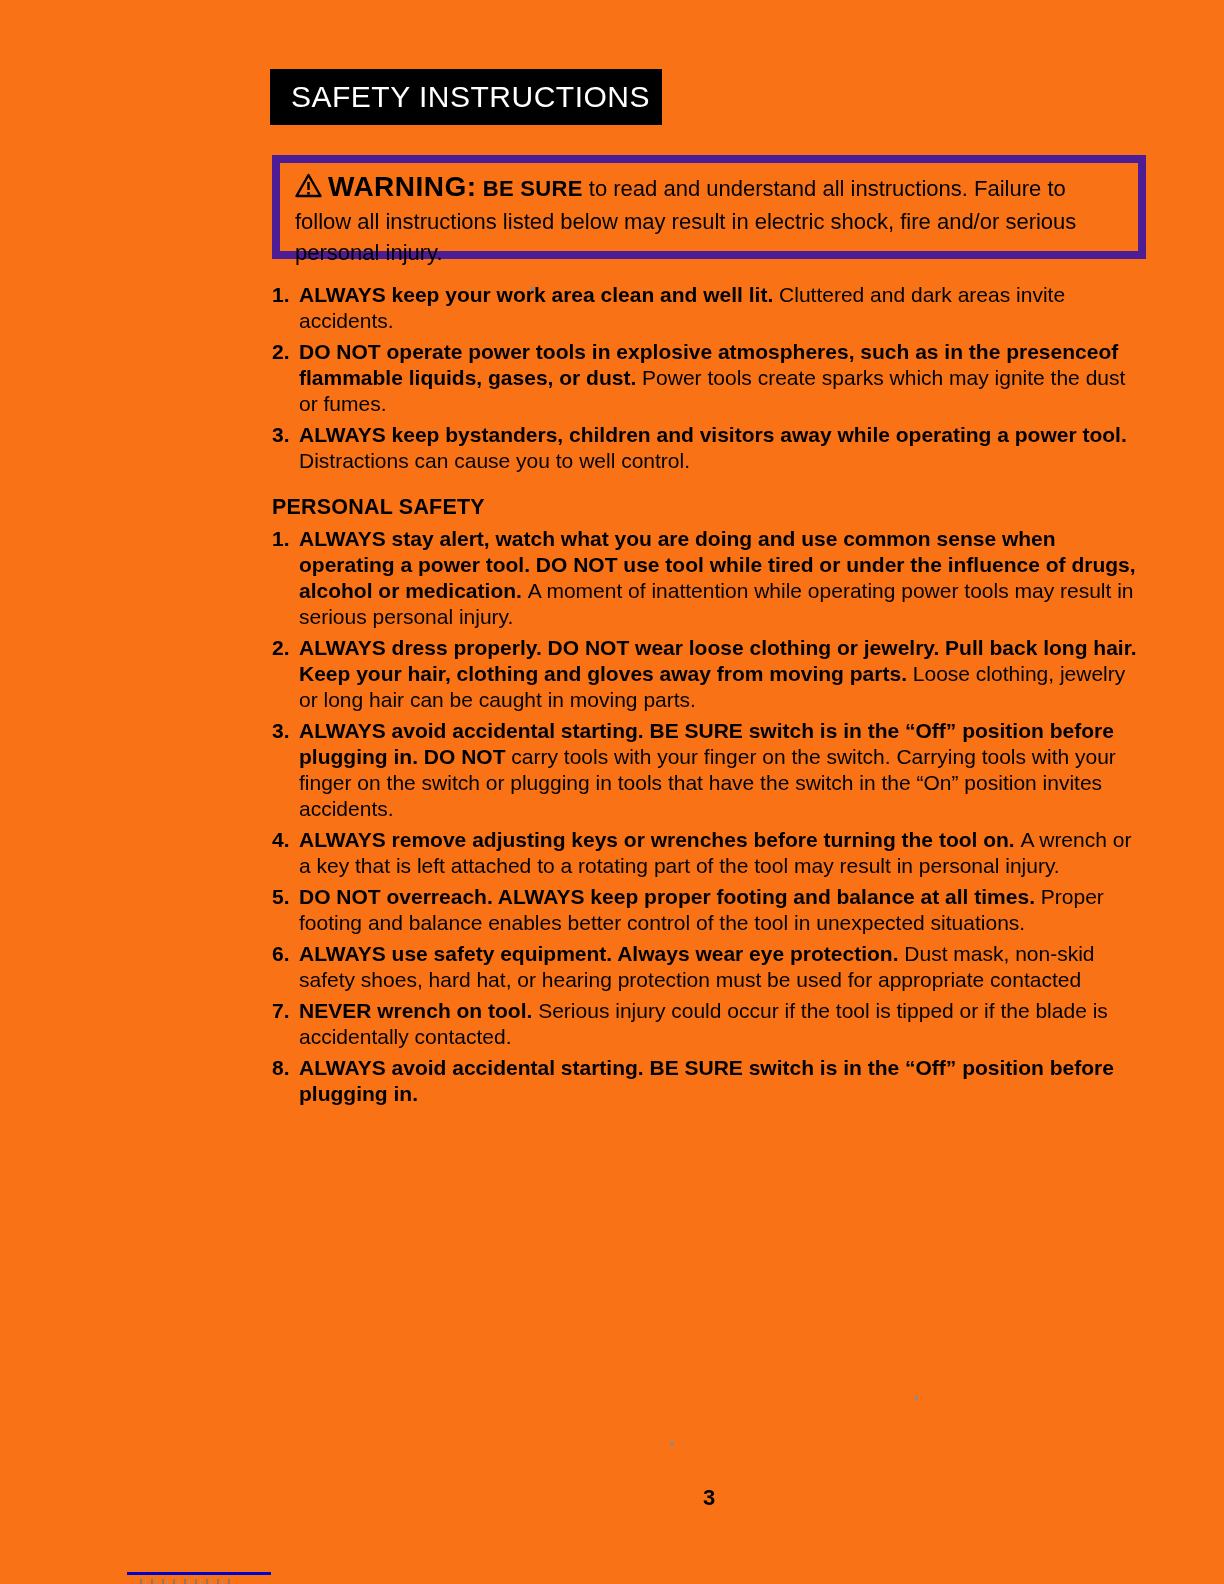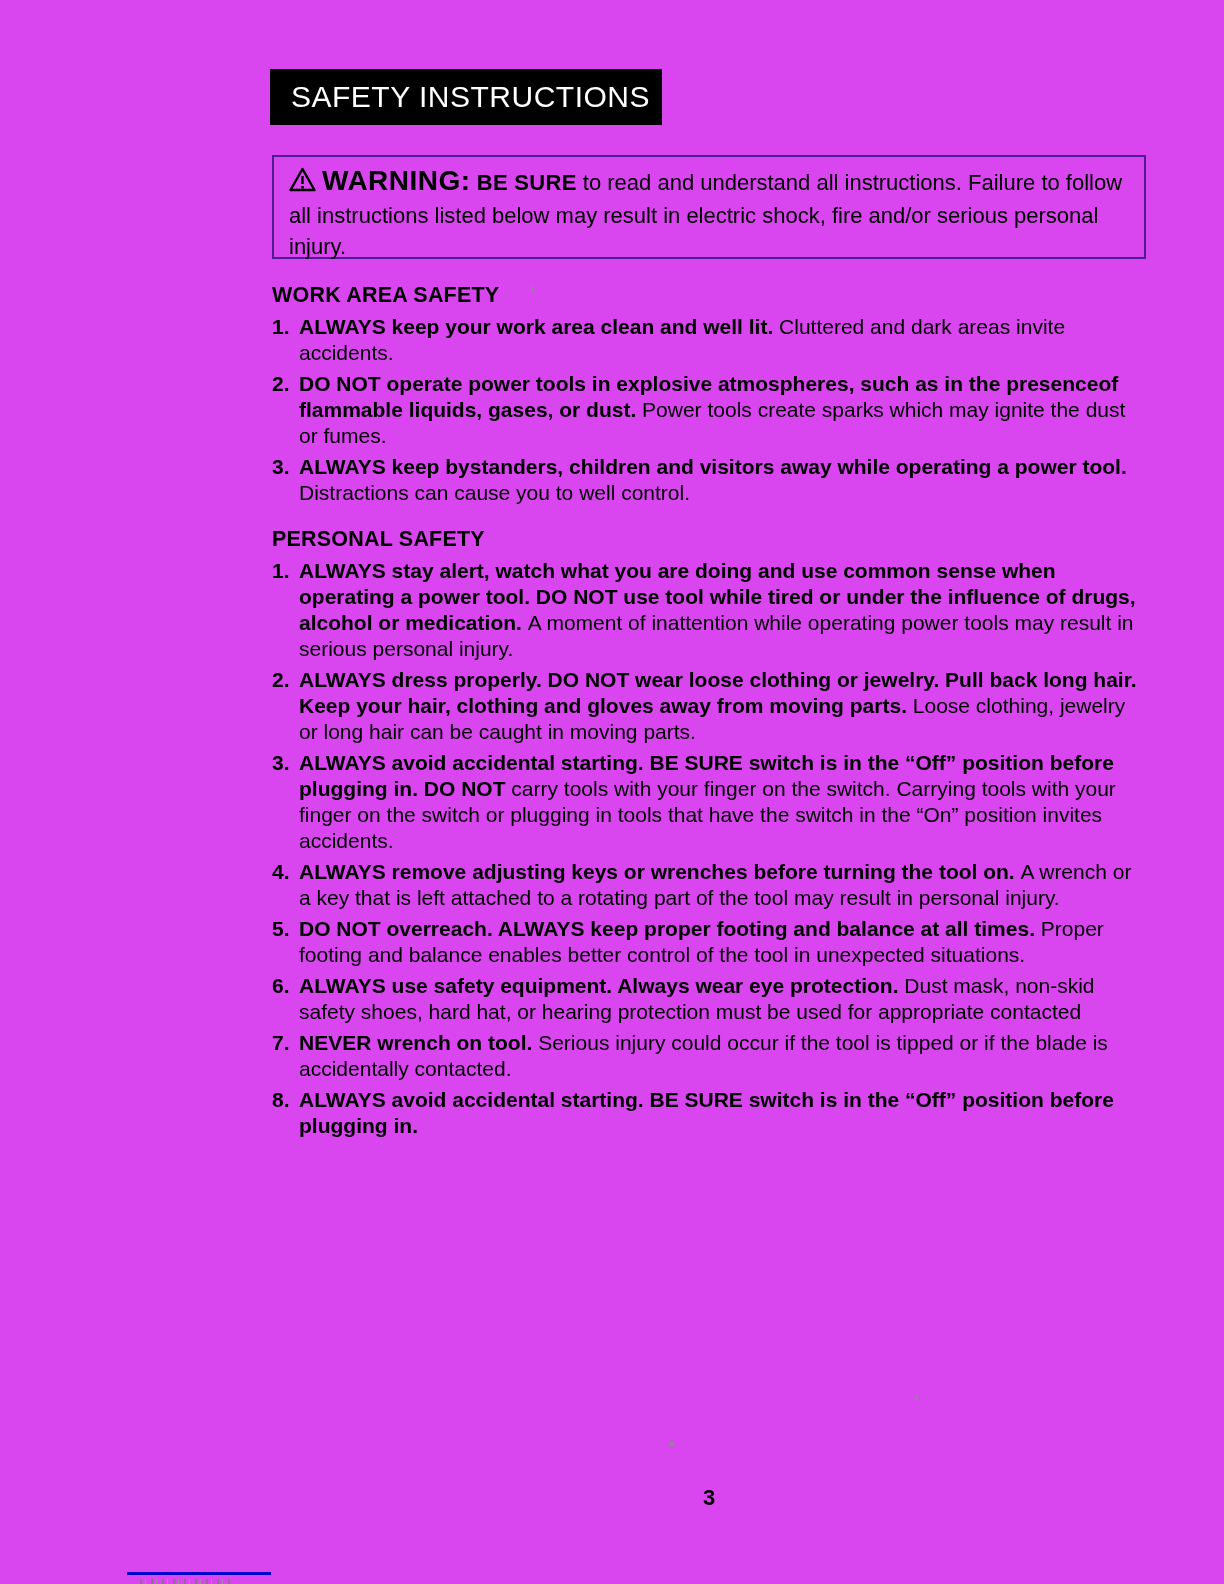--- a/index.html
+++ b/index.html
@@ -1,37 +1,37 @@
 <!DOCTYPE html>
 <html><head>
 <meta charset="utf-8">
 <style>
   html,body{margin:0;padding:0;background:#e8e8e8;}
   .page{
     position:relative;
     width:1224px;height:1584px;
-    background:#d946ef;
+    background:#f97316;
     font-family:"Liberation Sans", sans-serif;
     color:#000;
     overflow:hidden;
     margin:0 auto;
   }
   .header-box{
     position:absolute;left:270px;top:69px;
     width:392px;height:56px;
     background:#000;color:#fff;
     display:flex;align-items:center;
     padding-left:21px;box-sizing:border-box;
     font-size:30px;letter-spacing:0.5px;
     font-weight:500;
   }
   .warning-box{
     position:absolute;left:272px;top:155px;
     width:874px;height:104px;
-    border:2px solid #4c1d95;
+    border:8px solid #4c1d95;
     box-sizing:border-box;
     padding:8px 14px 0 15px;
     font-size:22px;line-height:31px;
   }
   .warning-box .w-label{font-weight:bold;font-size:28px;letter-spacing:0.5px;}
   .warning-box .w-emph{font-weight:bold;font-size:22px;letter-spacing:0.3px;}
   .warn-icon{display:inline-block;vertical-align:-2px;margin-right:6px;}
   .content{
     position:absolute;left:272px;top:282px;width:874px;
     font-size:21px;line-height:26px;
@@ -86,21 +86,20 @@
         <rect x="12.3" y="9" width="2.4" height="8" fill="#000"></rect>
         <rect x="12.2" y="19" width="2.6" height="2.6" fill="#000"></rect>
       </svg>
     </span><span class="w-label">WARNING:</span>
     <span class="w-emph">BE SURE</span>
     <span>to read and understand all instructions. Failure to follow all instructions listed below may result in electric shock, fire and/or serious personal injury.</span>
   </div>
 
   <div class="content">
       <div class="sec">
-        <div class="sec-heading">WORK AREA SAFETY</div>
         <div class="item"><span class="num">1.</span><span class="b">ALWAYS keep your work area clean and well lit. </span><span>Cluttered and dark areas invite accidents.</span></div>
         <div class="item"><span class="num">2.</span><span class="b">DO NOT operate power tools in explosive atmospheres, such as in the presenceof flammable liquids, gases, or dust. </span><span>Power tools create sparks which may ignite the dust or fumes.</span></div>
         <div class="item"><span class="num">3.</span><span class="b">ALWAYS keep bystanders, children and visitors away while operating a power tool. </span><span>Distractions can cause you to well control.</span></div>
       </div>
       <div class="sec">
         <div class="sec-heading">PERSONAL SAFETY</div>
         <div class="item"><span class="num">1.</span><span class="b">ALWAYS stay alert, watch what you are doing and use common sense when operating a power tool. DO NOT use tool while tired or under the influence of drugs, alcohol or medication. </span><span>A moment of inattention while operating power tools may result in serious personal injury.</span></div>
         <div class="item"><span class="num">2.</span><span class="b">ALWAYS dress properly. DO NOT wear loose clothing or jewelry. Pull back long hair. Keep your hair, clothing and gloves away from moving parts. </span><span>Loose clothing, jewelry or long hair can be caught in moving parts.</span></div>
         <div class="item"><span class="num">3.</span><span class="b">ALWAYS avoid accidental starting. BE SURE switch is in the “Off” position before plugging in. DO NOT </span><span>carry tools with your finger on the switch. Carrying tools with your finger on the switch or plugging in tools that have the switch in the “On” position invites accidents.</span></div>
         <div class="item"><span class="num">4.</span><span class="b">ALWAYS remove adjusting keys or wrenches before turning the tool on. </span><span>A wrench or a key that is left attached to a rotating part of the tool may result in personal injury.</span></div>

